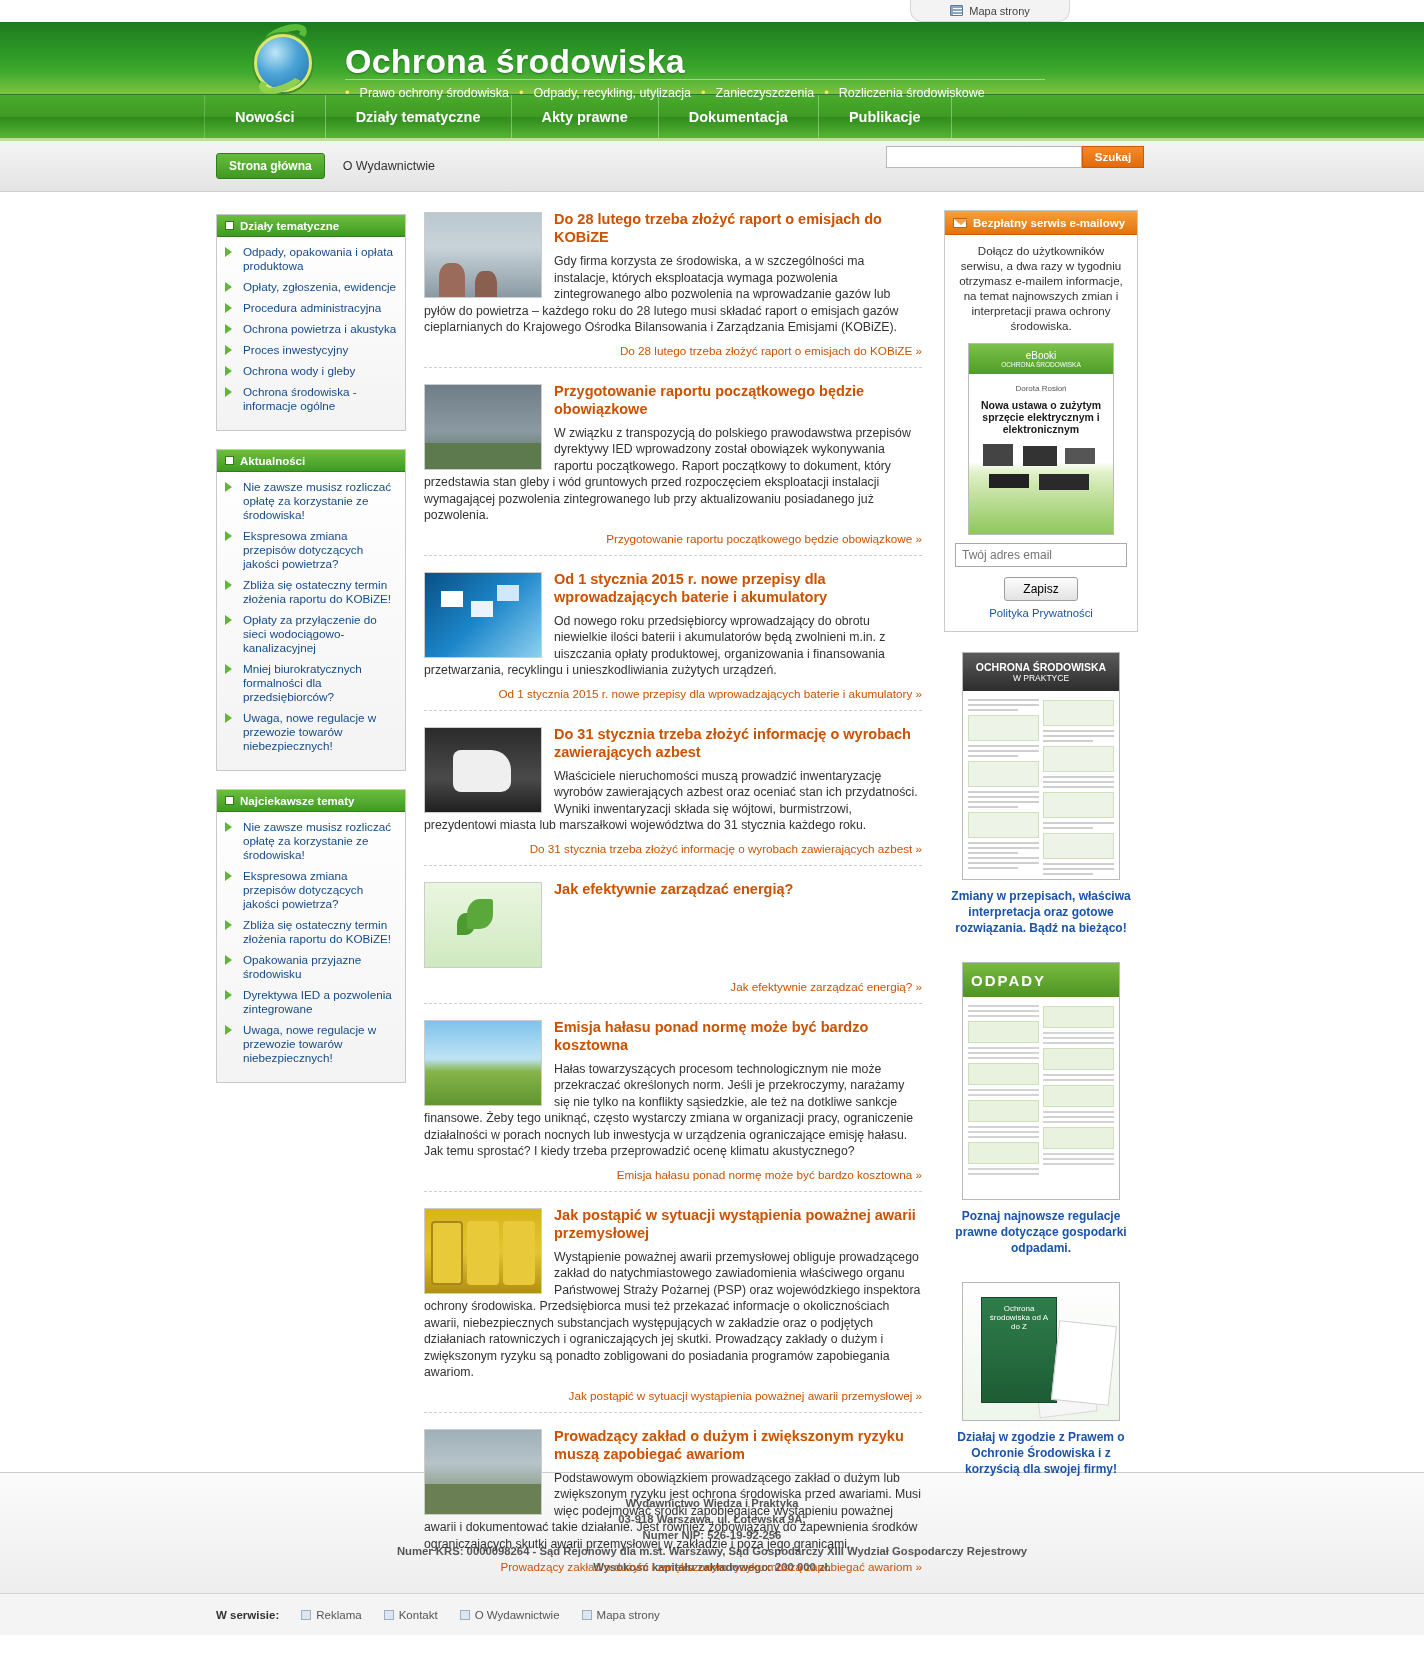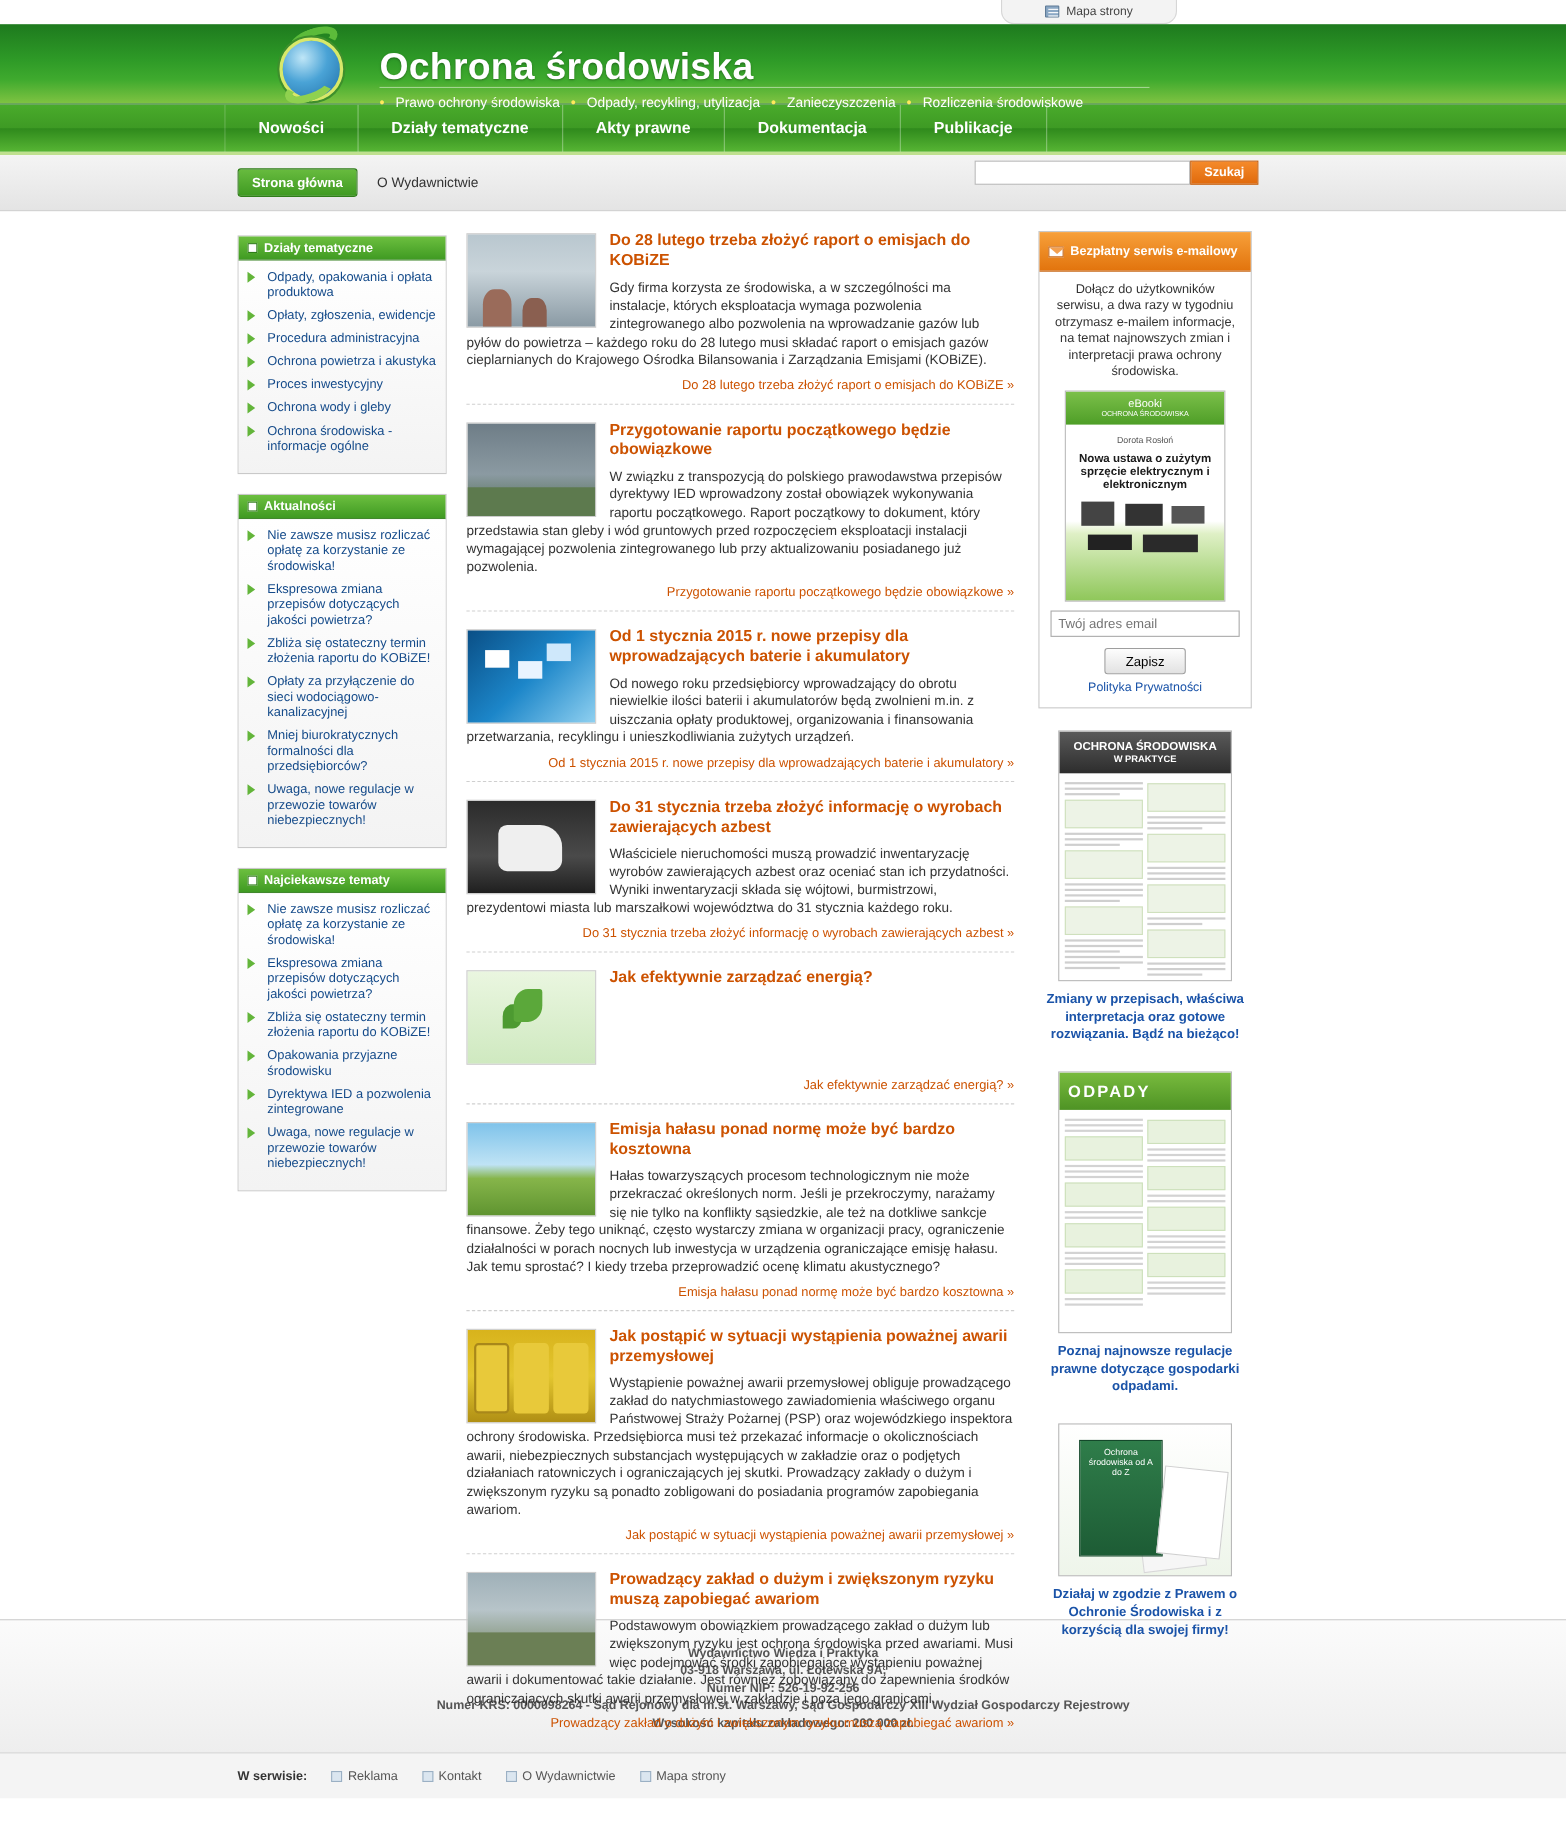--- a/index.html
+++ b/index.html
@@ -246,21 +246,21 @@
   .th-energia:after{content:"";position:absolute;left:42px;top:16px;width:26px;height:30px;background:#5ba83a;border-radius:50% 10% 50% 10%;box-shadow:-14px 10px 0 -4px #4d9a31;}
   .th-halas { background: linear-gradient(to bottom,#7fc3ea 0%,#bfe3f5 45%,#86b54a 60%,#5f9430 100%); }
   .th-awaria { background: linear-gradient(to bottom,#d8b31c 0%,#e3c62f 50%,#b08f14 100%); }
   .th-awaria:after{content:"";position:absolute;left:6px;top:12px;width:28px;height:60px;background:#e8c93a;border:2px solid #a8871a;border-radius:4px;box-shadow:36px 0 0 #e8c93a, 72px 0 0 #e8c93a;}
   .th-zaklad { background: linear-gradient(to bottom,#9fb0b8 0%,#b7c4c9 40%,#6a7d53 100%); }
   .th-zaklad:after{content:"";position:absolute;left:0;bottom:0;width:118px;height:30px;background:#6b7f55;}
 
   
   .nl-box { border: 1px solid #c9c9c9; background: #fff; margin-bottom: 20px; }
   .nl-head {
-    height: 36px;
+    height: 24px;
     background: linear-gradient(to bottom,#f7a03a,#e2740d);
     display: flex; align-items: center; gap: 6px;
     padding: 0 8px;
     color: #fff; font-weight: bold; font-size: 11.5px;
     border-bottom: 1px solid #c5600a;
   }
   .nl-head .env { width: 14px; height: 10px; background: #fff; border: 1px solid #c5600a; position: relative; }
   .nl-head .env:after{content:"";position:absolute;left:0;top:0;border-left:7px solid transparent;border-right:7px solid transparent;border-top:6px solid #f3a050;}
   .nl-body { padding: 8px 10px 12px 10px; }
   .nl-text { font-size: 11.6px; line-height: 15px; text-align: center; color: #333; }
@@ -536,21 +536,21 @@
           <input class="nl-input" type="text" placeholder="Twój adres email" style="">
           <button class="nl-submit">Zapisz</button>
           <div class="nl-priv">Polityka Prywatności</div>
         </div>
       </div>
 
       <div class="promo">
         <div class="promo-img mag1">
           <div class="m-head">
             <span>OCHRONA ŚRODOWISKA</span>
-            <span style="font-size:8.5px;font-weight:bold">W PRAKTYCE</span>
+            <span style="font-size:8.5px;font-weight:normal">W PRAKTYCE</span>
           </div>
           <div class="m-cols">
             <div class="m-col">
               <div class="ln"></div>
                 <div class="ln"></div>
                 <div class="ln s"></div>
               <div class="blk"></div>
               <div class="ln"></div>
                 <div class="ln"></div>
                 <div class="ln s"></div>

